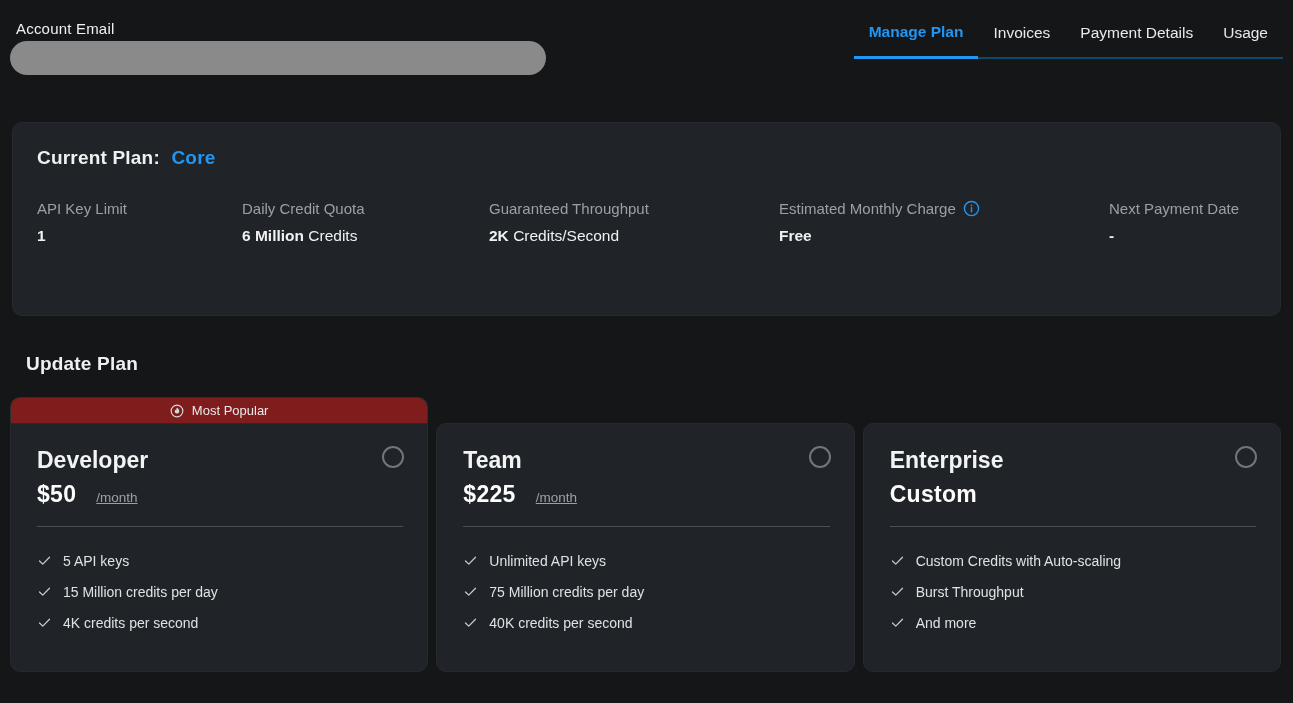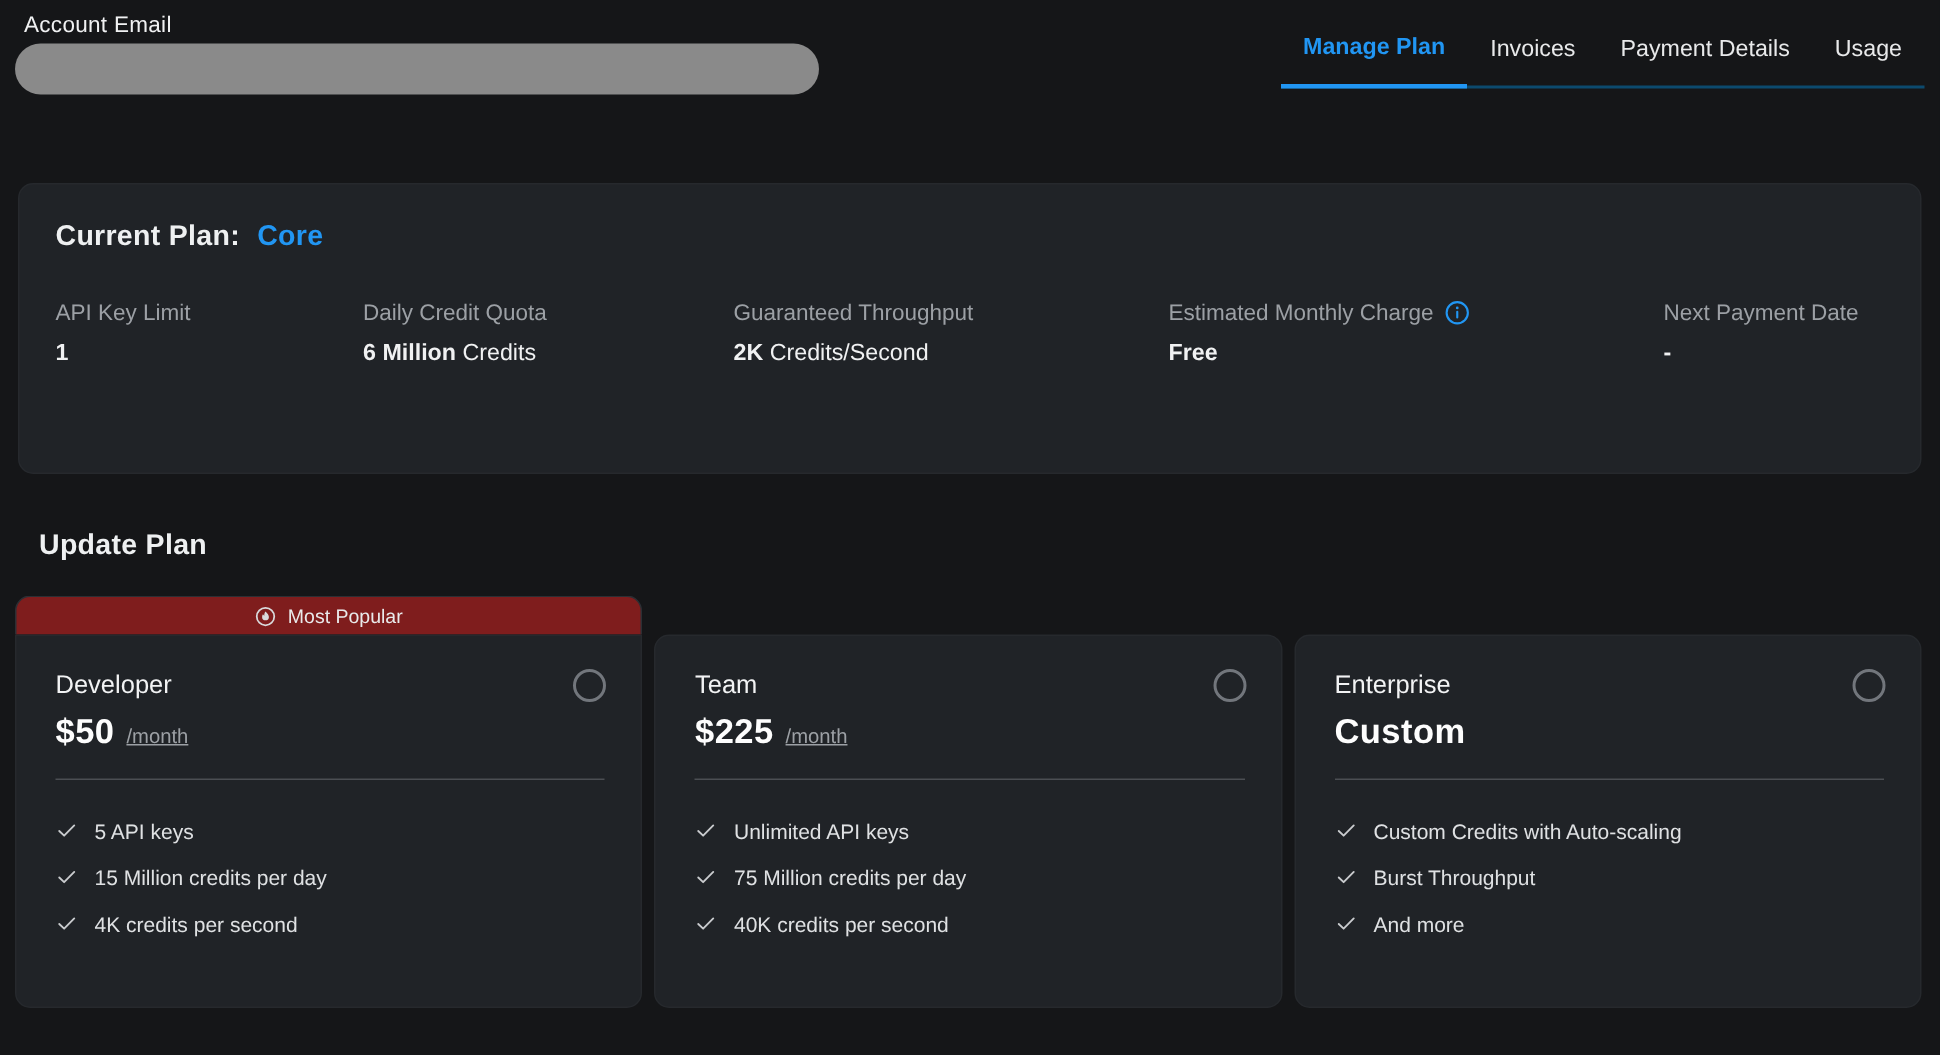--- a/index.html
+++ b/index.html
@@ -6,21 +6,21 @@
   html,body { width:1293px; height:703px; }
   body {
     background:#151618;
     font-family:"Liberation Sans", sans-serif;
     color:#eef0f1;
     overflow:hidden;
     position:relative;
   }
   
   .topbar { position:relative; height:95px; }
-  .account-block { position:absolute; left:16px; top:8px; }
+  .account-block { position:absolute; left:16px; top:20px; }
   .account-label { font-size:15px; color:#f0f1f2; letter-spacing:.2px; }
   .account-input {
     display:block; margin-left:-6px; margin-top:4px;
     width:536px; height:34px; border:none; outline:none;
     background:#8a8a8a; border-radius:17px; color:#2a2a2a;
     font-size:14px; padding:0 16px; font-family:"Liberation Sans",sans-serif;
   }
   .tabs {
     position:absolute; top:13px; right:10px;
     display:flex; align-items:flex-end;
@@ -61,22 +61,22 @@
     display:flex; align-items:center; justify-content:center; gap:8px;
     font-size:13px; color:#e9eaeb;
   }
   .band-spacer { height:26px; }
   .plan-body {
     position:relative; height:249px;
     background:#202327; border:1px solid #26292d;
     border-radius:10px; padding:23px 24px 0 26px;
   }
   .plan-card.popular .plan-body { border-radius:0 0 10px 10px; }
-  .plan-name-row { font-size:17px; font-weight:normal; color:#f2f3f4; }
-  .plan-price-row { margin-top:7px; display:flex; align-items:baseline; gap:8px; }
+  .plan-name-row { font-size:23px; font-weight:bold; color:#f2f3f4; }
+  .plan-price-row { margin-top:7px; display:flex; align-items:baseline; gap:20px; }
   .plan-price { font-size:23px; font-weight:bold; color:#fdfdfd; letter-spacing:.3px; }
   .plan-period { font-size:13.5px; color:#9ca0a5;text-decoration:underline; }
   .plan-divider { border:none; border-top:1px solid #4b4e53; margin:18px 0 0 0; }
   .features { list-style:none; margin-top:26px; display:flex; flex-direction:column; gap:15px; }
   .feature { display:flex; align-items:flex-start; gap:11px; font-size:14px; color:#dfe1e3; }
   .check-icon { width:15px; height:15px; flex:none; }
   .radio {
     position:absolute; top:22px; right:23px;
     width:22px; height:22px; border-radius:50%;
     border:2px solid #72767c; background:transparent; cursor:pointer;

